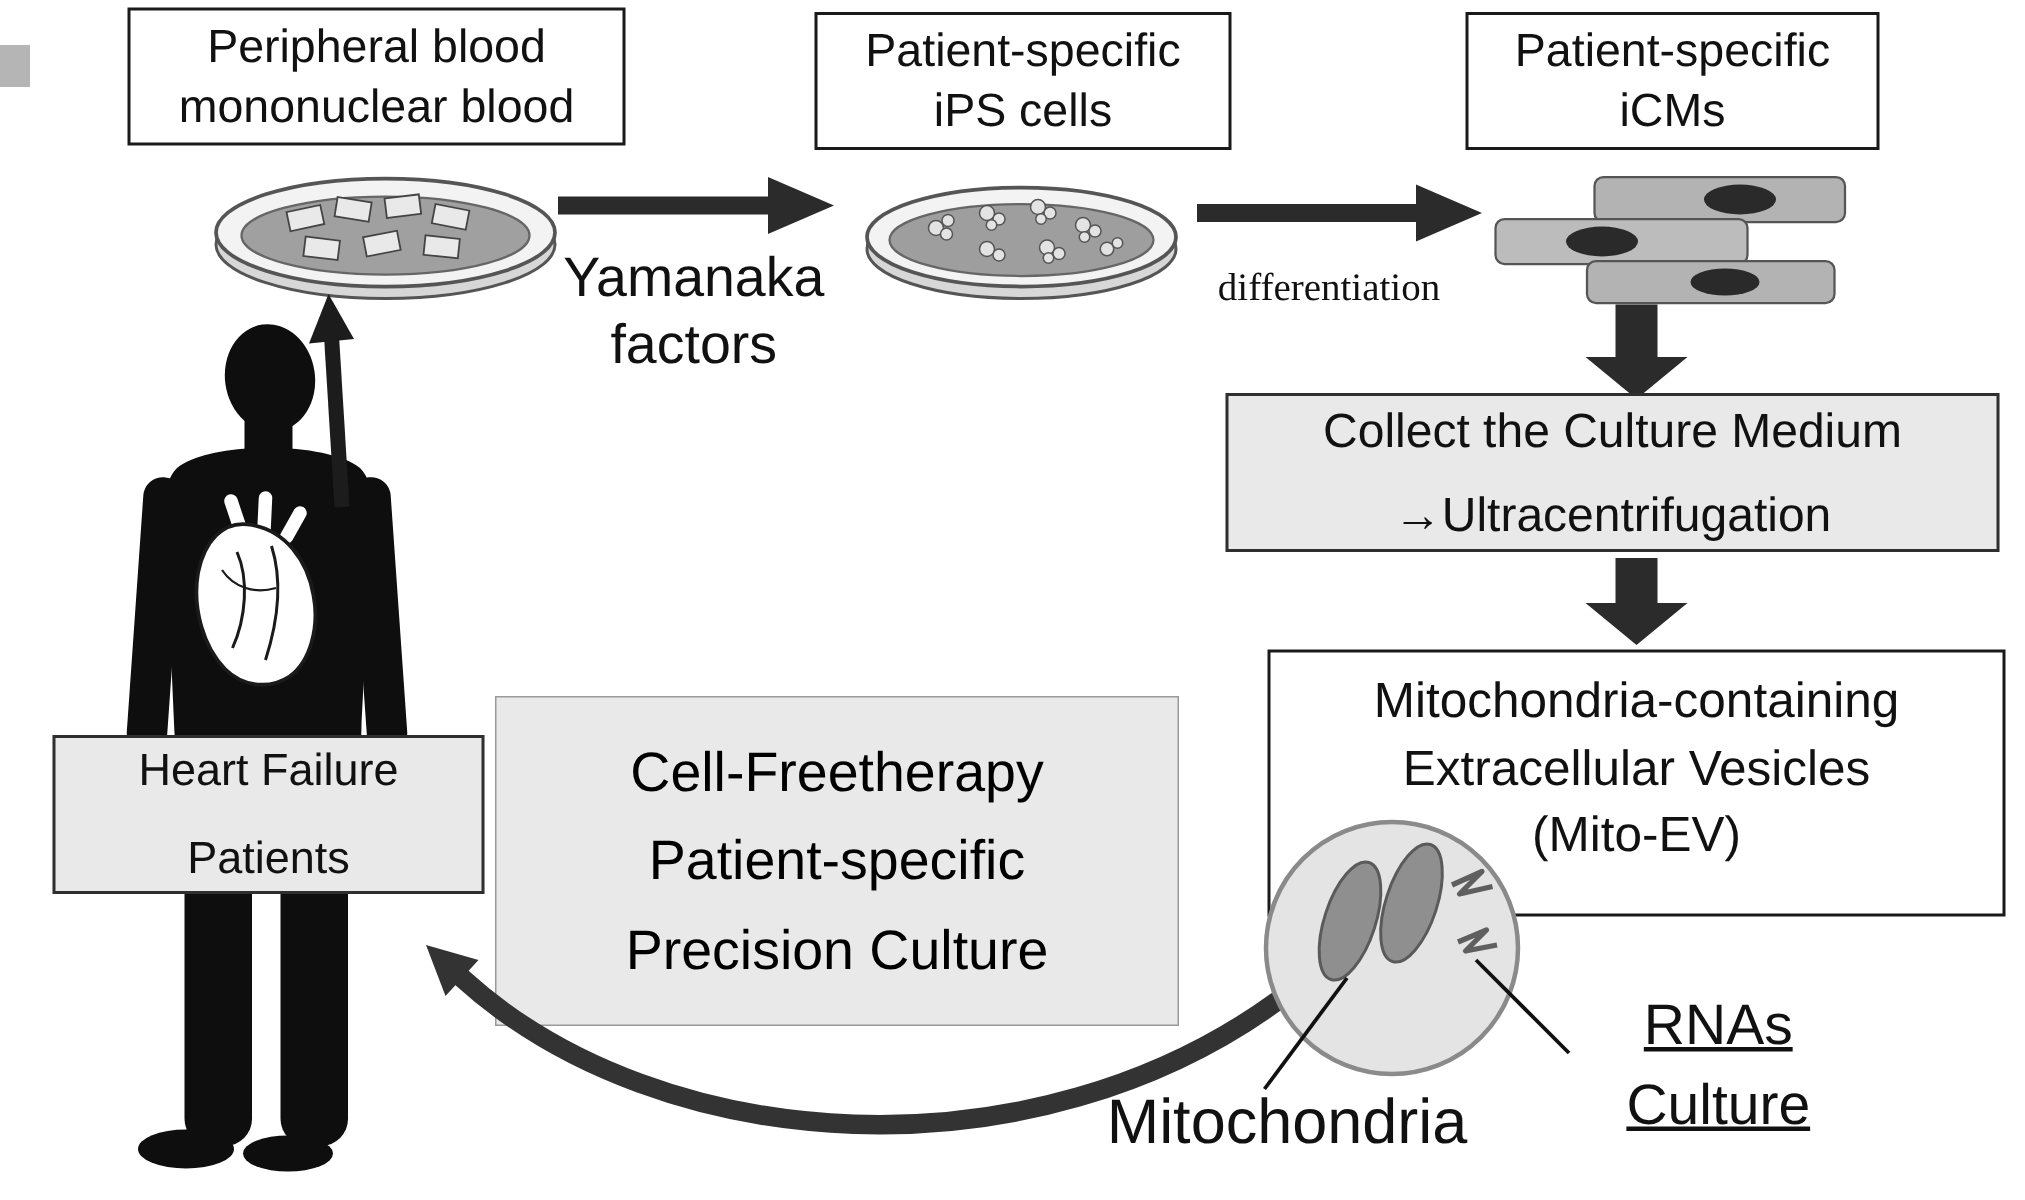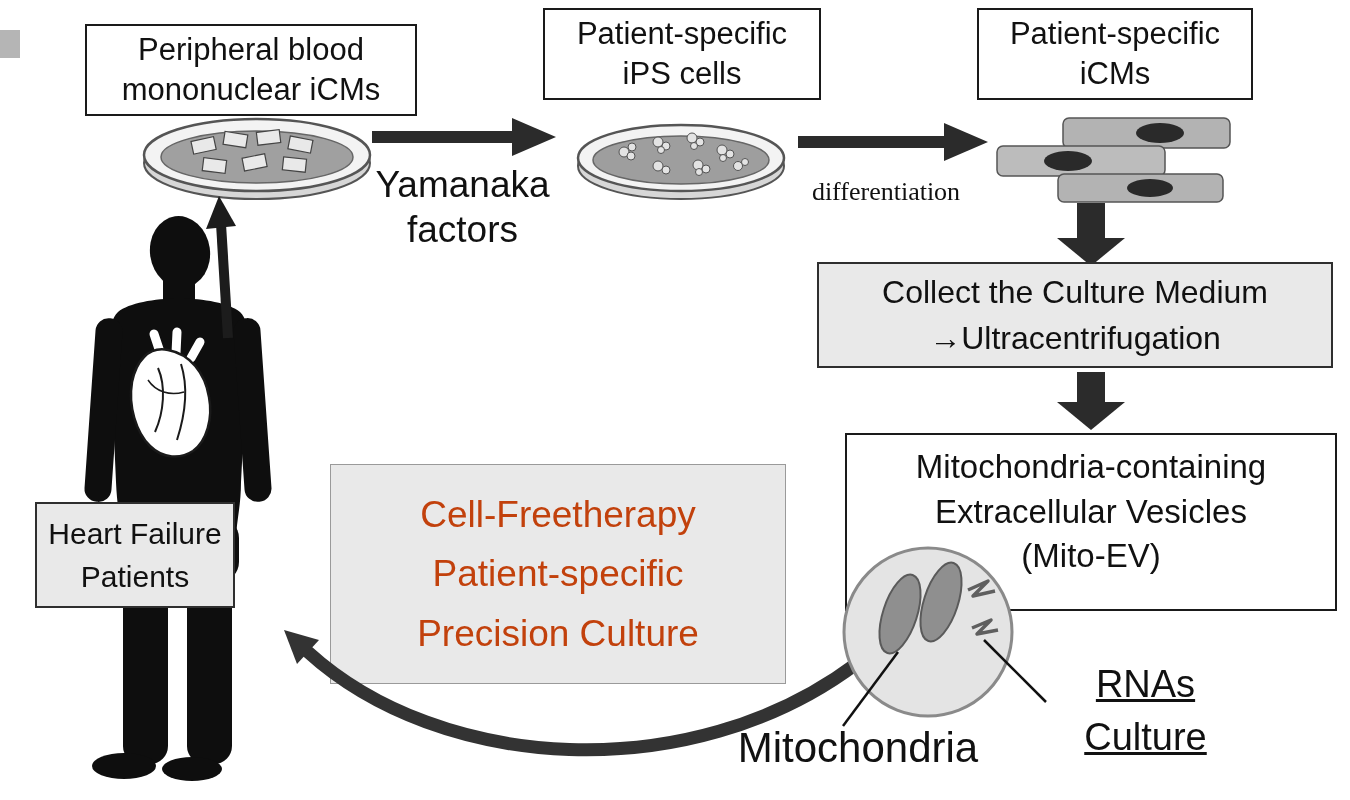--- a/index.html
+++ b/index.html
@@ -17,41 +17,41 @@
 
   .box {
     position:absolute;
     display:flex; flex-direction:column;
     align-items:center; justify-content:center;
     text-align:center;
     z-index:2;
     line-height:1.3;
   }
   .box.white { background:#ffffff; border:2px solid #1a1a1a; }
-  .box.gray  { background:#e9e9e9; border:2px solid #2f2f2f; }
+  .box.gray  { background:#e9e9e9; border:2px solid #2f2f2f;justify-content:space-between; }
   .box.gray-light { background:#e9e9e9; border:1px solid #9a9a9a; }
 
   .freetext {
     position:absolute;
     z-index:4;
     text-align:center;
     line-height:1.25;
   }
 
-  #box-pbmc   { left:85px;  top:24px;   width:332px; height:92px; font-size:31px;justify-content:center; }
+  #box-pbmc   { left:85px;  top:5px;   width:332px; height:92px; font-size:31px;justify-content:center; }
   #box-ips    { left:543px; top:8px;   width:278px; height:92px; font-size:31px; }
   #box-icm    { left:977px; top:8px;   width:276px; height:92px; font-size:31px; }
 
   #label-yamanaka { left:340px; top:162px; width:245px; font-size:37px; line-height:1.22; }
   #label-differentiation { left:786px; top:176px; width:200px; font-size:26px;font-family:Liberation Serif, serif; }
 
   #box-collect { left:817px; top:262px; width:516px; height:106px; font-size:32px; line-height:1.45; }
   #box-mitoev  { left:845px; top:433px; width:492px; height:178px; font-size:33px; line-height:1.35; justify-content:flex-start; padding-top:10px; }
-  #box-therapy { left:330px; top:464px; width:456px; height:220px; font-size:37px; line-height:1.6; color:#c2410c; }
-  #box-patient { left:35px;  top:490px; width:200px; height:106px; font-size:30px; line-height:1.45;margin-top:12px; }
+  #box-therapy { left:330px; top:464px; width:456px; height:220px; font-size:37px; line-height:1.6; color:#000000; }
+  #box-patient { left:35px;  top:490px; width:288px; height:106px; font-size:30px; line-height:1.45; }
 
   #label-mitochondria { left:700px; top:722px; width:316px; font-size:42px; }
   #label-rnas-proteins { left:1038px; top:658px; width:215px; font-size:38px; line-height:1.4;text-decoration:underline; }
 </style>
 </head>
 <body>
 
 <svg class="canvas layer-bg" viewBox="0 0 1350 800">
 
   <rect x="0" y="30" width="20" height="28" fill="#b5b5b5"></rect>
@@ -145,21 +145,21 @@
     <polygon points="1057,402 1125,402 1091,430"></polygon>
   </g>
   <g>
     <line x1="228" y1="338" x2="221" y2="224" stroke="#1c1c1c" stroke-width="10"></line>
     <polygon points="206,229 236,226 219,196" fill="#1c1c1c"></polygon>
   </g>
 </svg>
 
 <div id="box-pbmc" class="box white">
   <span>Peripheral blood</span>
-  <span>mononuclear iCMs</span>
+  <span>mononuclear blood</span>
 </div>
 
 <div id="box-ips" class="box white">
   <span>Patient-specific</span>
   <span>iPS cells</span>
 </div>
 
 <div id="box-icm" class="box white">
   <span>Patient-specific</span>
   <span>iCMs</span>

